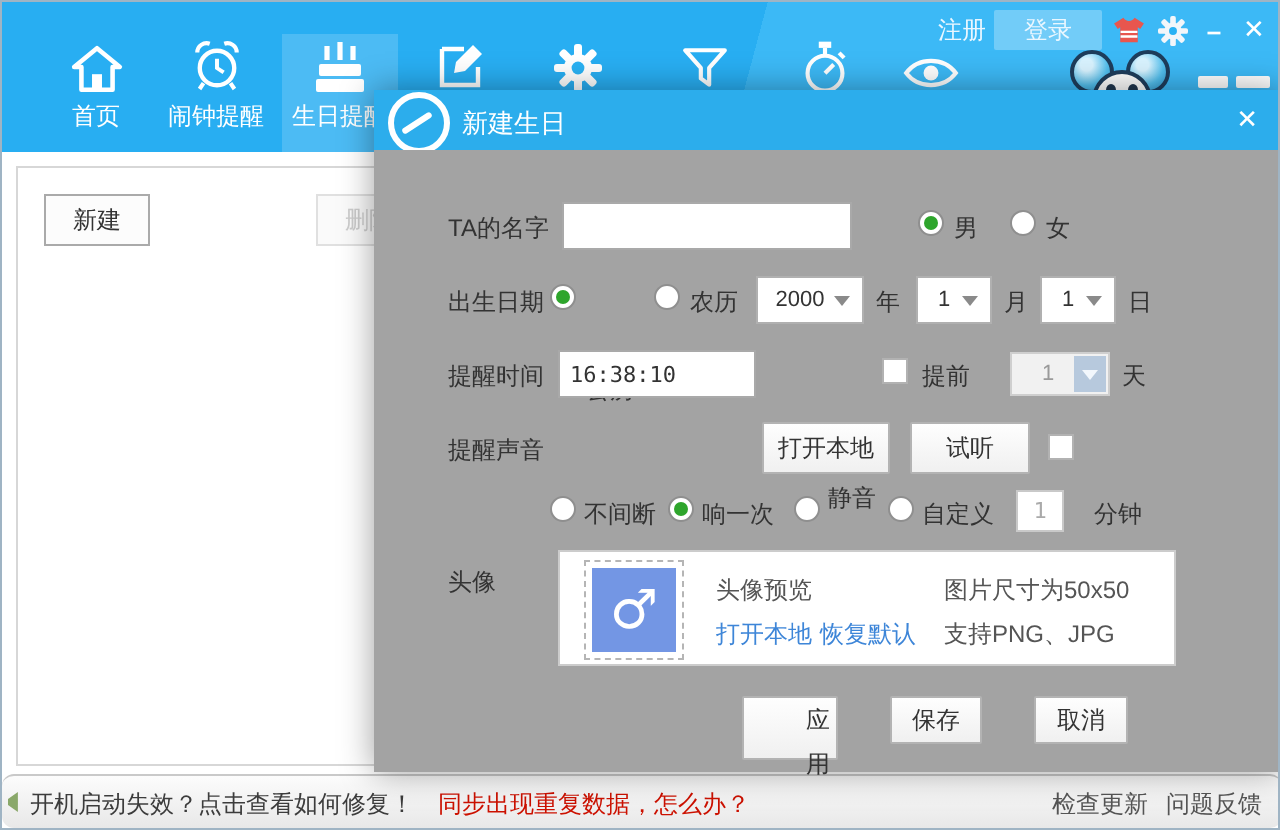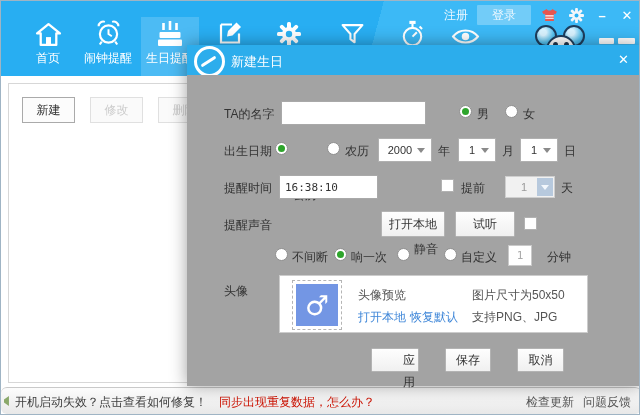--- a/index.html
+++ b/index.html
@@ -2,21 +2,21 @@
 <html><head>
 <meta charset="utf-8">
 <style>
   * { margin:0; padding:0; box-sizing:border-box; }
   body { font-family:"Liberation Sans","DejaVu Sans",sans-serif; background:#dde3e8; }
   .app { position:relative; width:640px; height:415px; background:#fff; overflow:hidden; border:1px solid #9fb4c4; }
 
   
   .header { position:absolute; left:0; top:0; width:640px; height:75px; z-index:1;
     background:linear-gradient(105deg, #28aef2 58%, #3cb9f6 58%), #28aef2; background-color:#2ab2f4; }
-  .win-row { position:absolute; top:4px; right:6px; display:flex; align-items:center; gap:9px; z-index:4; }
+  .win-row { position:absolute; top:4px; right:6px; display:flex; align-items:center; gap:4px; z-index:4; }
   .win-txt { color:#eaf7ff; font-size:12px; cursor:pointer; line-height:18px; }
   .login-chip { background:rgba(255,255,255,.28); padding:1px 15px; border-radius:1px; }
   .win-ico { width:18px; height:16px; display:inline-flex; align-items:center; justify-content:center; cursor:pointer; }
   .win-glyph { color:#fff; font-size:13px; font-weight:bold; cursor:pointer; width:16px; text-align:center; }
 
   .nav-item { position:absolute; top:16px; height:59px; display:flex; flex-direction:column; align-items:center; justify-content:flex-start; cursor:pointer; }
   .nav-item .ico { height:30px; display:flex; align-items:flex-end; justify-content:center; }
   .nav-item .cap { color:#fff; font-size:12px; margin-top:3px; white-space:nowrap; }
   .nav-item.active { background:rgba(255,255,255,.17); }
 
@@ -188,21 +188,20 @@
       <span class="m-eye" style="left:18px;"></span>
       <span class="m-eye" style="left:29px;"></span>
       <span class="m-frag" style="left:64px; width:15px;"></span>
       <span class="m-frag" style="left:83px; width:17px;"></span>
     </div>
   </div>
 
   <div class="content">
     <div class="list-panel">
       <div class="pbtn" style="left:13px;">新建</div>
-      <div class="pbtn disabled" style="left:81px;">修改</div>
       <div class="pbtn disabled" style="left:149px;">删除</div>
     </div>
   </div>
 
   <div class="dialog">
     <div class="dlg-bar">
       <span class="dlg-clock"></span>
       <span class="dlg-title">新建生日</span>
       <span class="dlg-close">✕</span>
     </div>
@@ -268,21 +267,21 @@
       <div class="thumb">
         <div class="thumb-inner">♂</div>
       </div>
       <span class="a-txt" style="left:78px; top:11px;">头像预览</span>
       <span class="link" style="position:absolute; left:78px; top:33px;">打开本地</span>
       <span class="link" style="position:absolute; left:130px; top:33px;">恢复默认</span>
       <span class="a-txt" style="left:192px; top:11px;">图片尺寸为50x50</span>
       <span class="a-txt" style="left:192px; top:33px;">支持PNG、JPG</span>
     </div>
 
-    <span class="btn" style="left:184px; top:303px; width:48px; height:24px; line-height:22px;padding-left:28px;">应用</span>
+    <span class="btn" style="left:184px; top:303px; width:48px; height:32px; line-height:22px;padding-left:28px;">应用</span>
     <span class="btn" style="left:258px; top:303px; width:46px; height:24px; line-height:22px;">保存</span>
     <span class="btn" style="left:330px; top:303px; width:47px; height:24px; line-height:22px;">取消</span>
   </div>
 
   <div class="statusbar">
     <span class="ann-ico"></span>
     <span class="sb-t sb-dark" style="left:14px;">开机启动失效？点击查看如何修复！</span>
     <span class="sb-t sb-red" style="left:218px;">同步出现重复数据，怎么办？</span>
     <span class="sb-t sb-gray" style="right:67px;">检查更新</span>
     <span class="sb-t sb-gray" style="right:10px;">问题反馈</span>

